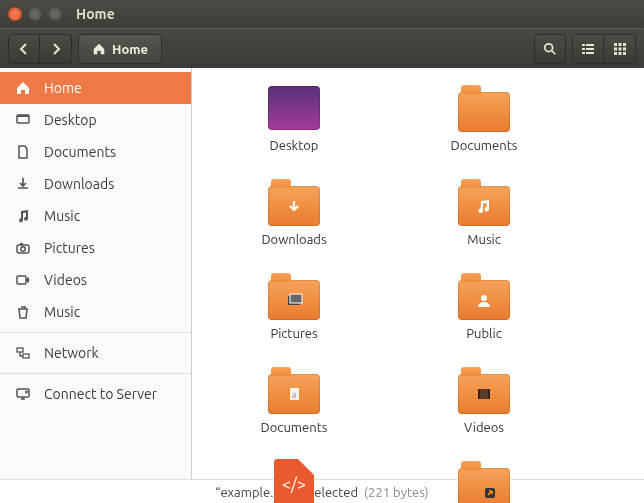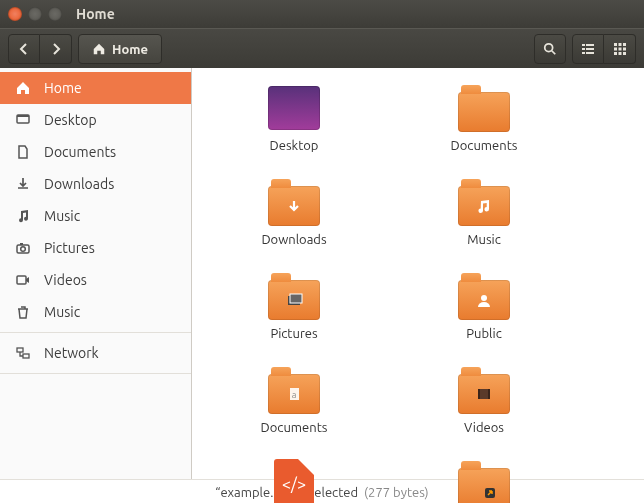--- a/index.html
+++ b/index.html
@@ -245,20 +245,30 @@
         <span class="sb-icon">
           <svg width="16" height="16" viewBox="0 0 16 16">
             <rect x="2" y="3" width="6" height="4" fill="none" stroke="#555" stroke-width="1.3"></rect>
             <rect x="8" y="9" width="6" height="4" fill="none" stroke="#555" stroke-width="1.3"></rect>
             <path d="M5 7 V11 H8" fill="none" stroke="#555" stroke-width="1.3"></path>
           </svg>
         </span>
         <span>Network</span>
       </div>
       <div class="sb-sep"></div>
+      <div class="sb-item">
+        <span class="sb-icon">
+          <svg width="16" height="16" viewBox="0 0 16 16">
+            <rect x="2" y="3" width="12" height="8" rx="1" fill="none" stroke="#555" stroke-width="1.5"></rect>
+            <path d="M6 13 H10 M8 11 V13" stroke="#555" stroke-width="1.5"></path>
+            <path d="M10 6 L13 6 M11.5 4.5 V7.5" stroke="#555" stroke-width="1.3"></path>
+          </svg>
+        </span>
+        <span>Connect to Server</span>
+      </div>
     </div>
   <div class="grid" id="grid">
       <div class="file">
         <div class="thumb">
           <div class="pic-panel"></div>
         </div>
         <span class="label">Desktop</span>
       </div>
       <div class="file">
         <div class="thumb">
@@ -362,14 +372,14 @@
               </svg>
             </div>
           </div>
         </div>
       </div>
     </div>
 </div>
 
 <div class="statusbar">
   <span>“example.html” selected</span>
-  <span class="dim">(277 bytes)</span>
+  <span class="dim">(221 bytes)</span>
 </div>
 
 </body></html>

